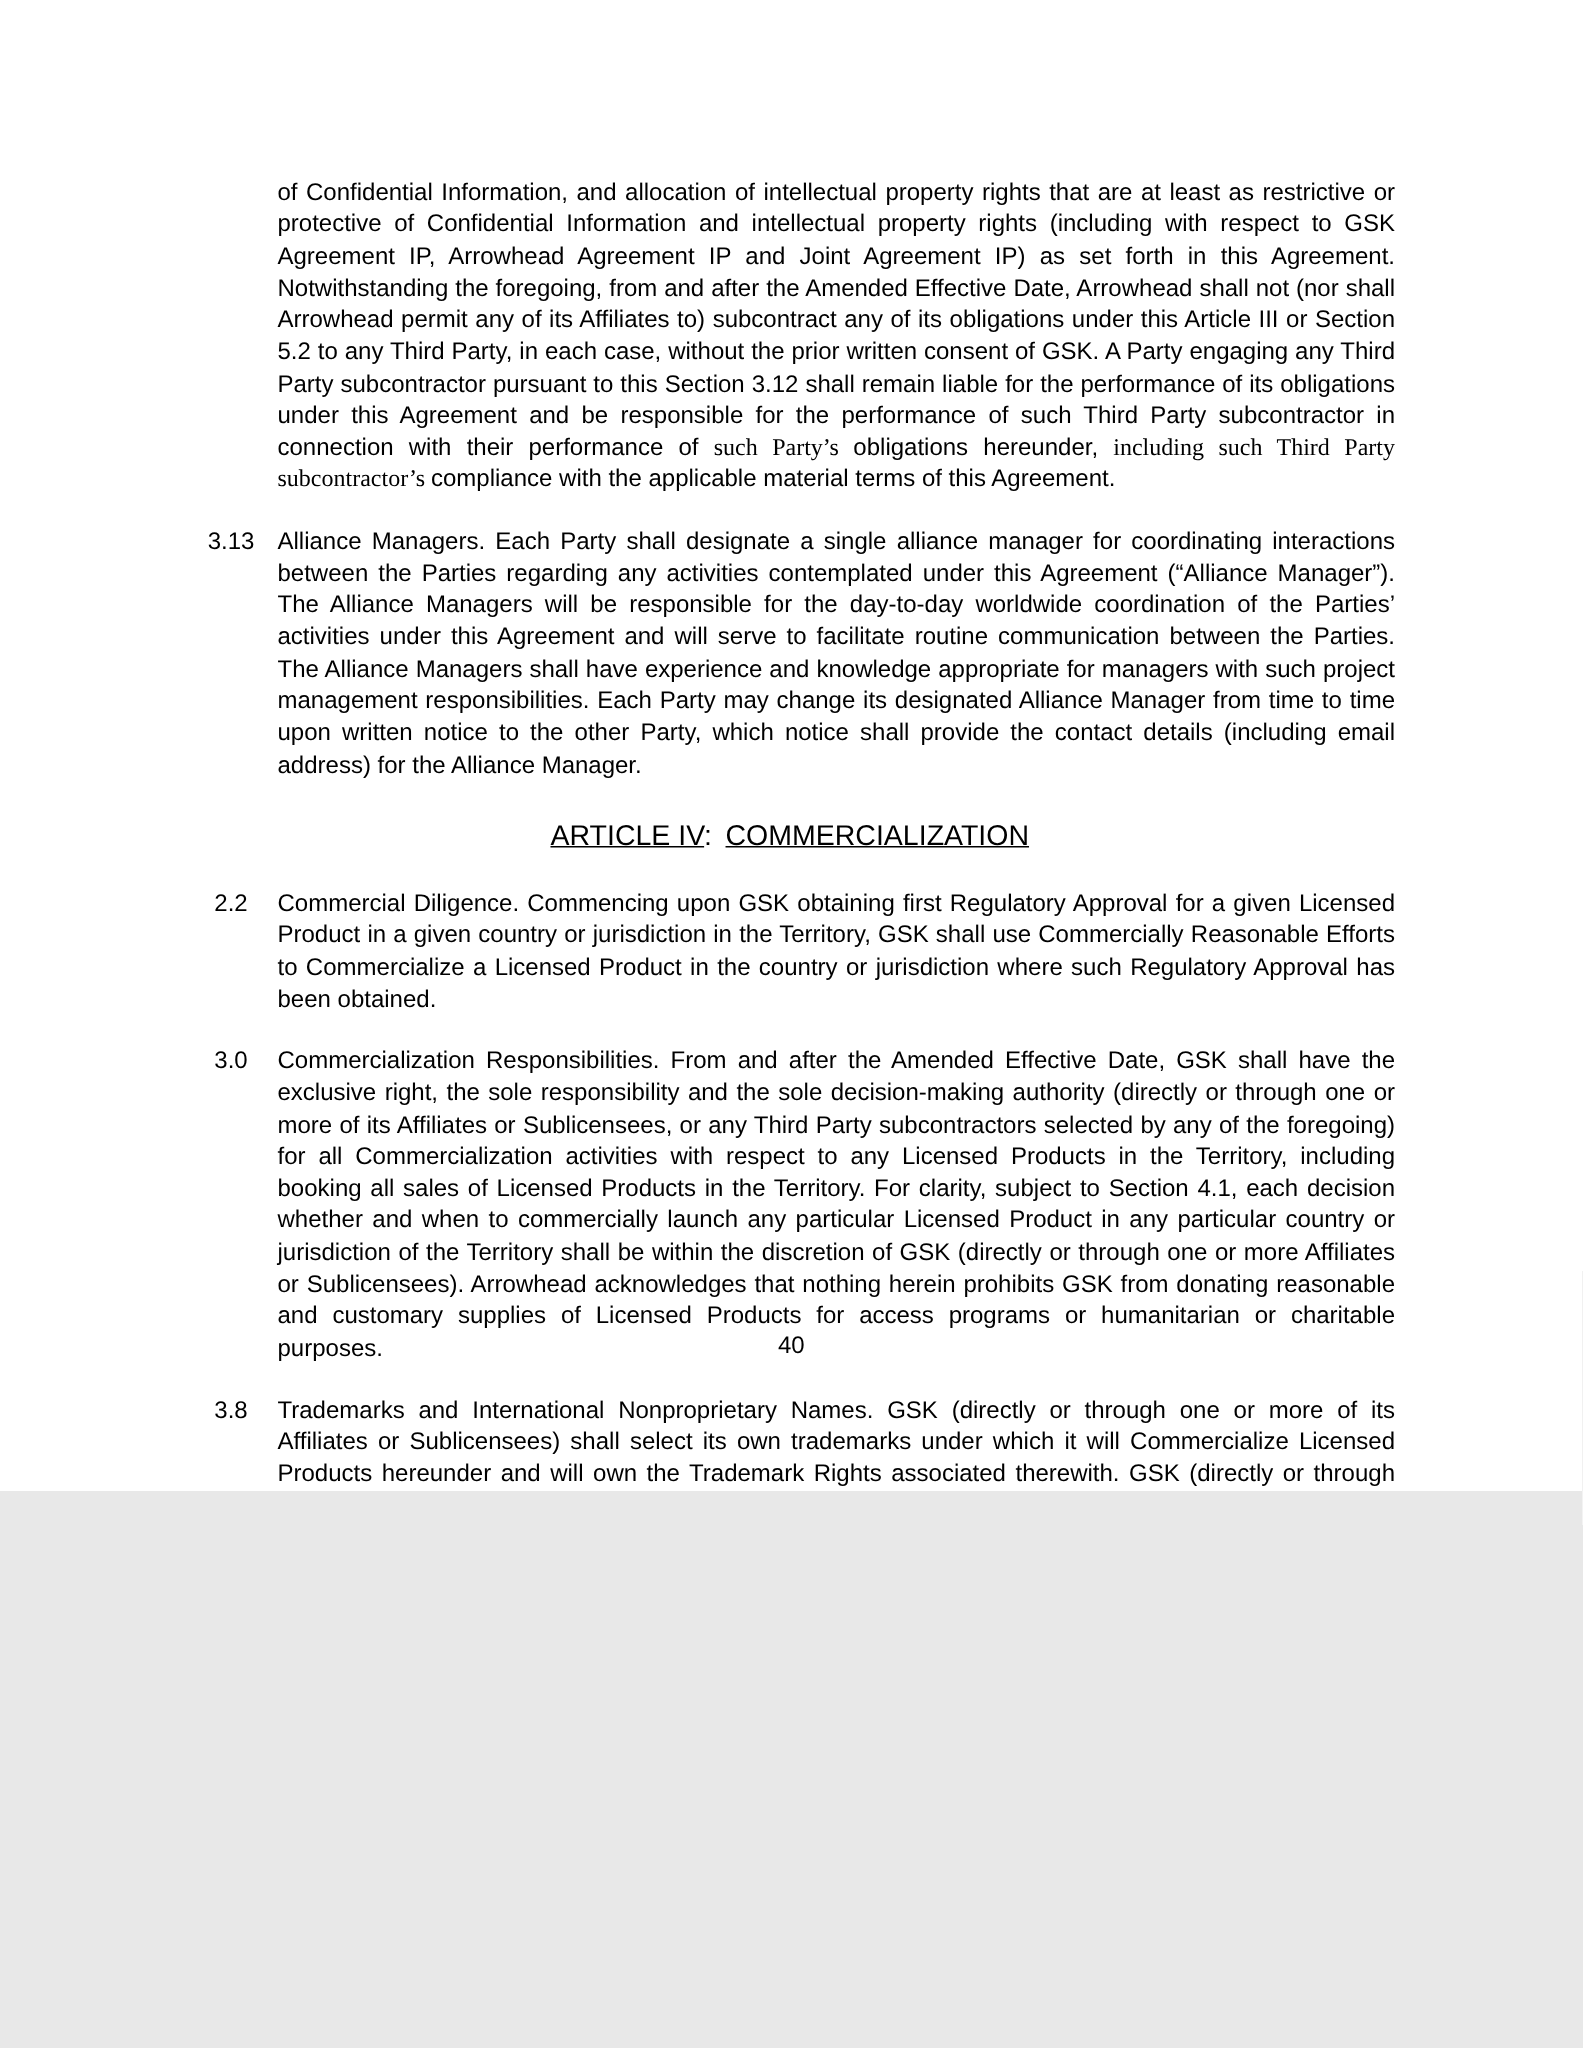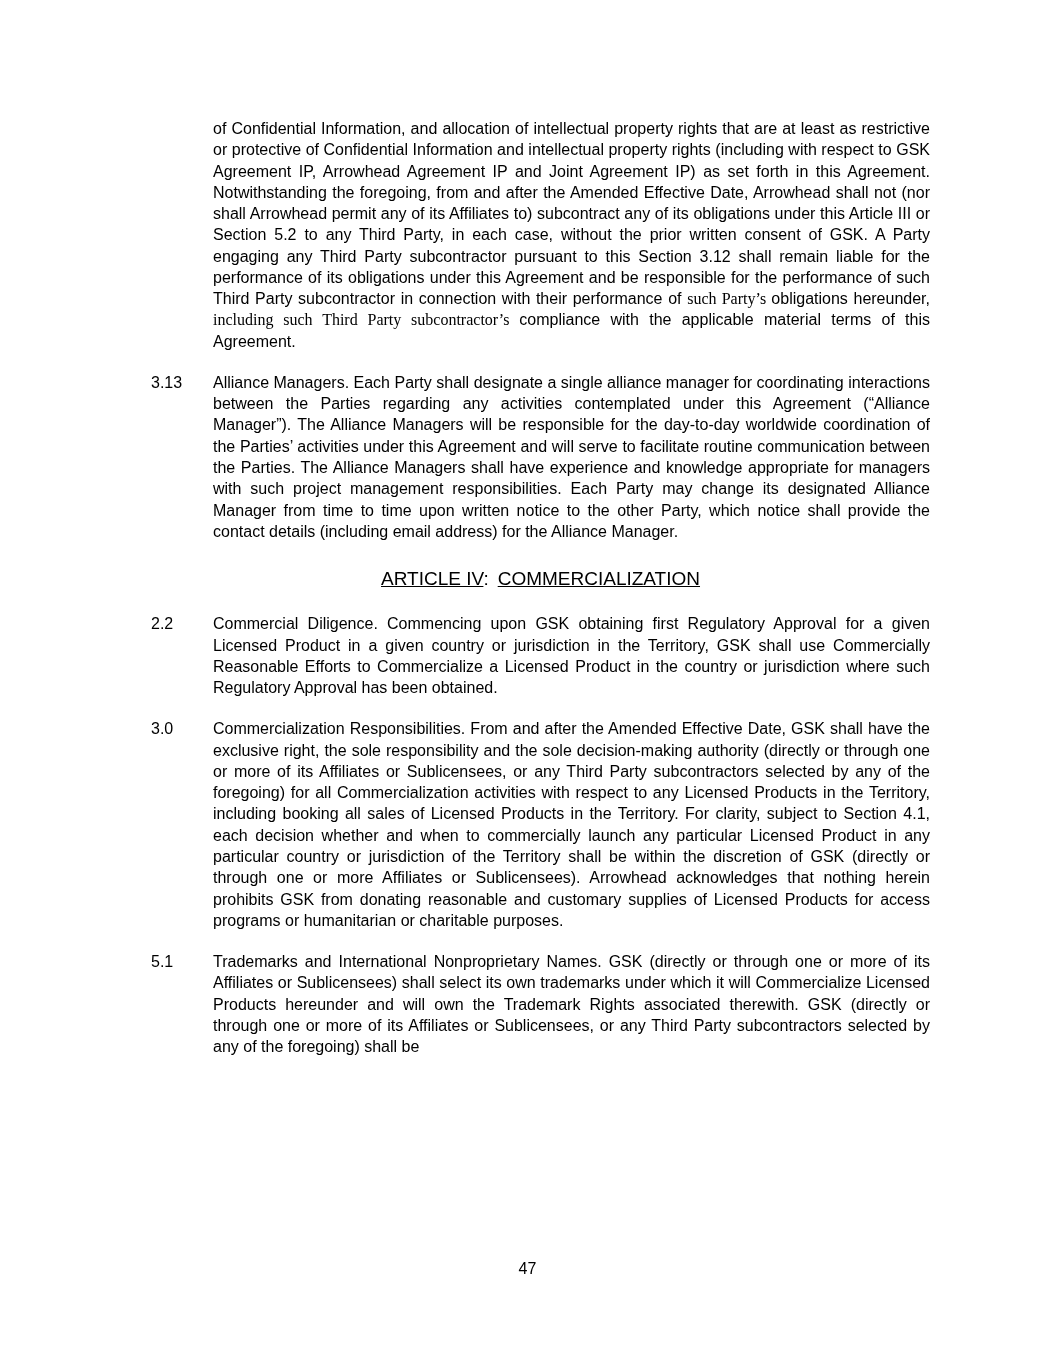--- a/index.html
+++ b/index.html
@@ -1,34 +1,33 @@
 <!DOCTYPE html>
 <html><head>
 <meta charset="utf-8">
 <style>
   * { margin: 0; padding: 0; box-sizing: border-box; }
   html, body { background: #e8e8e8; }
   .page {
     position: relative;
     width: 1055px;
-    height: 1365px;
+    height: 994px;
     margin: 0 auto;
     background: #ffffff;
     color: #000000;
     font-family: "Liberation Sans", "DejaVu Sans", sans-serif;
     font-size: 16px;
     line-height: 1.33;
     overflow: hidden;
-    padding-left: 28px;
   }
   .content { padding: 118px 125px 0 123px; }
   .para, .sec-body { text-align: justify; }
   .hang-body { margin-left: 62px; margin-bottom: 20px; }
   .section { display: flex; margin-bottom: 20px; }
-  .sec-num { width: 62px; flex: 0 0 62px; }
+  .sec-num { width: 62px; flex: 0 0 62px; text-align: center; }
   .sec-body { flex: 1; }
   .seg.serif { font-family: "Liberation Serif", "DejaVu Serif", serif; }
   .article-heading {
     font-size: 19px;
     font-weight: normal;
     text-align: center;
     margin: 24px 0 22px 0;
   }
   .article-heading .u { text-decoration: underline; }
   .article-heading .article-title { margin-left: 9px; }
@@ -60,22 +59,22 @@
       <span class="sec-num">2.2</span>
       <p class="sec-body">Commercial Diligence.  Commencing upon GSK obtaining first Regulatory Approval for a given Licensed Product in a given country or jurisdiction in the Territory, GSK shall use Commercially Reasonable Efforts to Commercialize a Licensed Product in the country or jurisdiction where such Regulatory Approval has been obtained.</p>
     </section>
 
     <section class="section">
       <span class="sec-num">3.0</span>
       <p class="sec-body">Commercialization Responsibilities.  From and after the Amended Effective Date, GSK shall have the exclusive right, the sole responsibility and the sole decision-making authority (directly or through one or more of its Affiliates or Sublicensees, or any Third Party subcontractors selected by any of the foregoing) for all Commercialization activities with respect to any Licensed Products in the Territory, including booking all sales of Licensed Products in the Territory.  For clarity, subject to Section 4.1, each decision whether and when to commercially launch any particular Licensed Product in any particular country or jurisdiction of the Territory shall be within the discretion of GSK (directly or through one or more Affiliates or Sublicensees).  Arrowhead acknowledges that nothing herein prohibits GSK from donating reasonable and customary supplies of Licensed Products for access programs or humanitarian or charitable purposes.</p>
     </section>
 
     <section class="section">
-      <span class="sec-num">5.1</span>
+      <span class="sec-num">3.8</span>
       <p class="sec-body">Trademarks and International Nonproprietary Names.  GSK (directly or through one or more of its Affiliates or Sublicensees) shall select its own trademarks under which it will Commercialize Licensed Products hereunder and will own the Trademark Rights associated therewith.  GSK (directly or through one or more of its Affiliates or Sublicensees, or any Third Party subcontractors selected by any of the foregoing) shall be</p>
     </section>
 
   </main>
 
   <footer class="page-footer">
-    <span class="page-number">47</span>
+    <span class="page-number">40</span>
   </footer>
 </div>
 
 </body></html>

